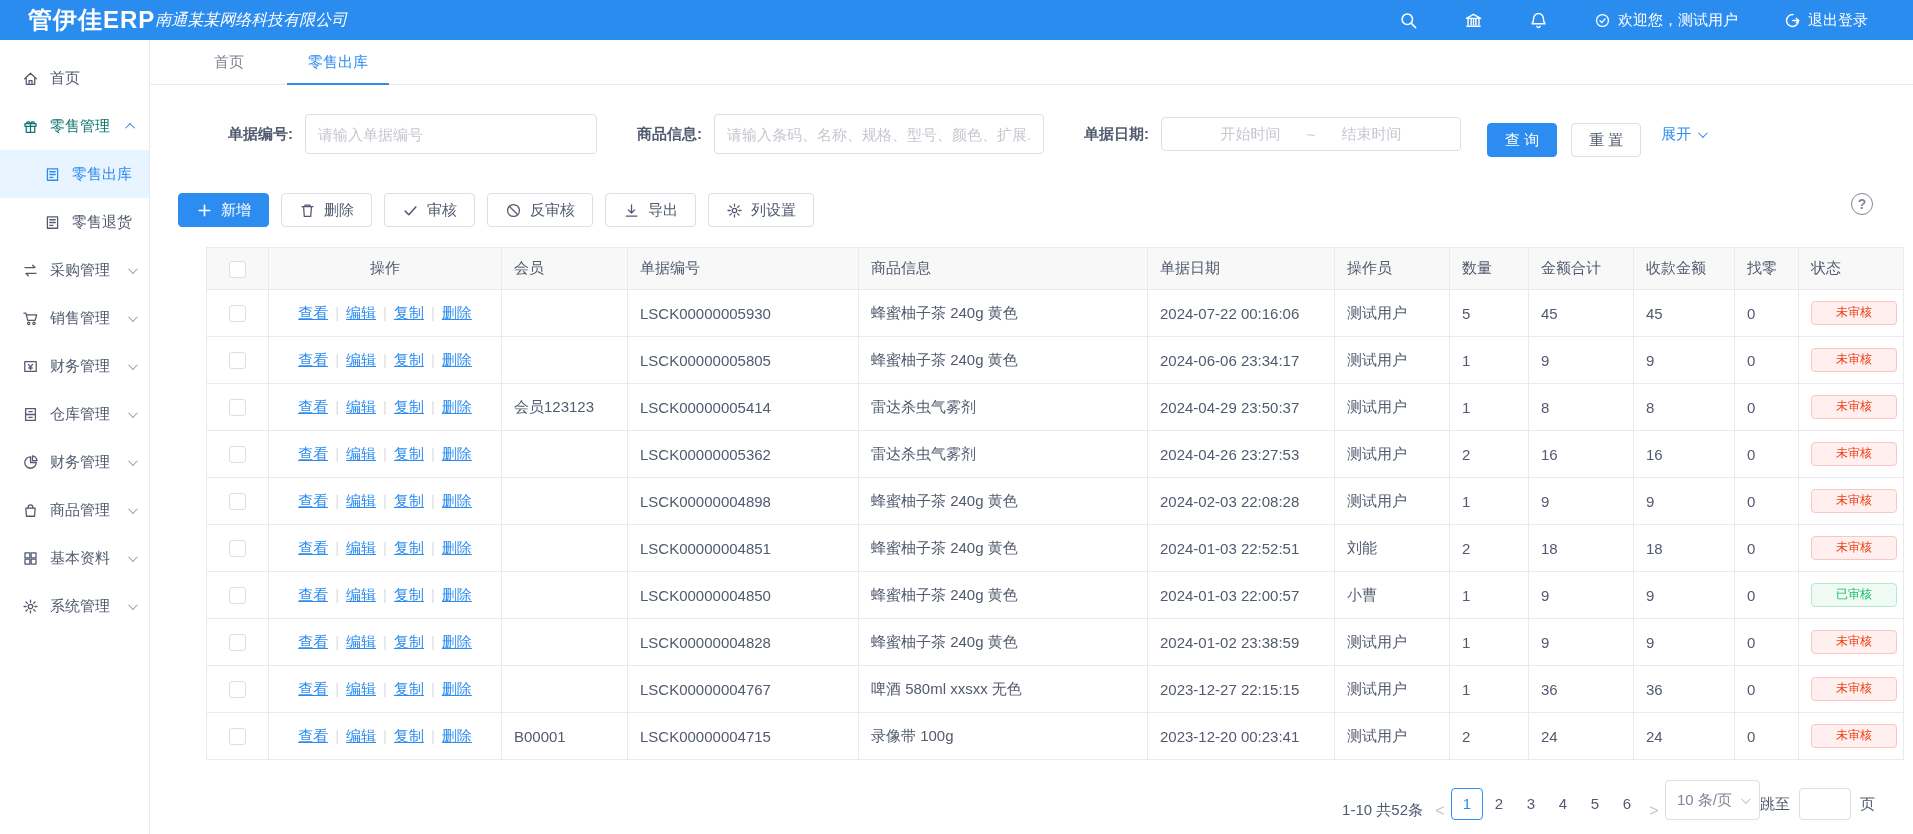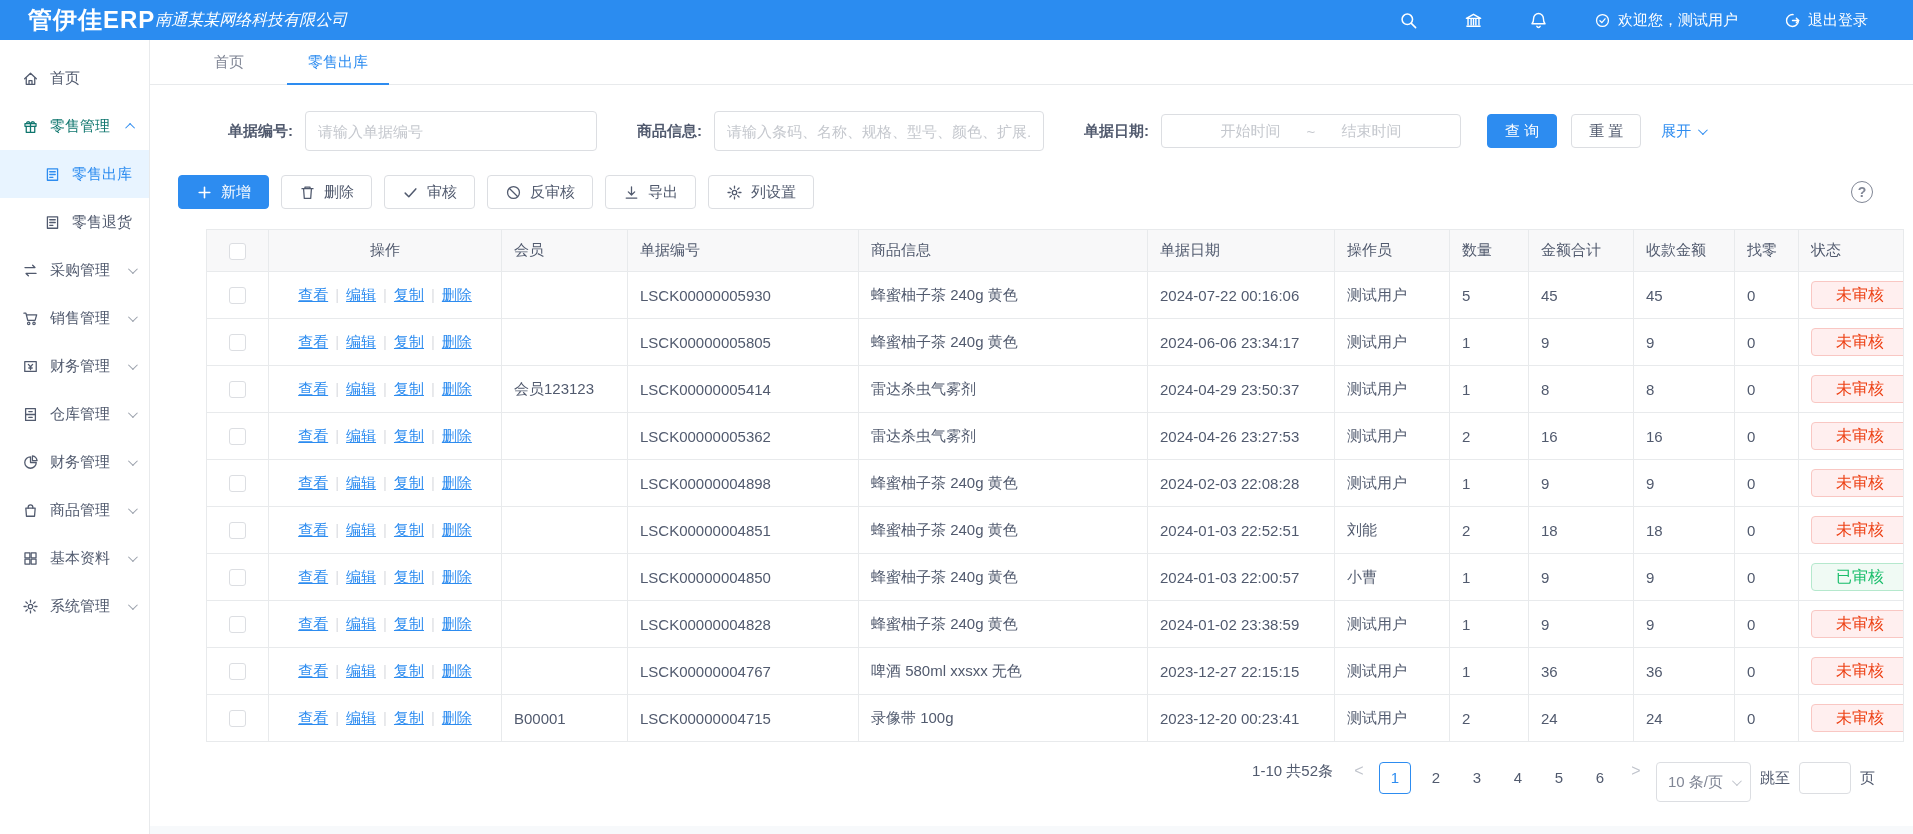--- a/index.html
+++ b/index.html
@@ -37,43 +37,43 @@
   .panel { background:#fff; padding:26px 0 24px 28px; }
 
   
   .filters { display:flex; align-items:center; padding-left:50px; }
   .filters label { font-weight:bold; margin-right:12px; white-space:nowrap; }
   .inp { height:40px; border:1px solid #dcdee2; border-radius:4px; padding:0 12px; font-size:15px; color:#515a6e; outline:none; font-family:inherit; background:#fff; }
   .inp::placeholder { color:#c5c8ce; }
   .w290 { width:292px; } .w330 { width:330px; }
   .fgap { margin-right:40px; display:flex; align-items:center; }
   .range { width:300px; height:34px; border:1px solid #dcdee2; border-radius:4px; display:flex; align-items:center; justify-content:center; gap:26px; color:#c5c8ce; cursor:text; }
-  .btn { height:34px; padding:0 17px; border:1px solid #dcdee2; background:#fff; border-radius:4px; font-size:15px; color:#515a6e; display:inline-flex; align-items:center; gap:8px; cursor:pointer; font-family:inherit; white-space:nowrap; }
+  .btn { height:34px; padding:0 17px; border:1px solid #dcdee2; background:#fff; border-radius:4px; font-size:15px; color:#515a6e; display:inline-flex; align-items:center; gap:8px; cursor:pointer; font-family:inherit; white-space:nowrap;margin-top:12px; }
   .btn.primary { background:#2d8cf0; border-color:#2d8cf0; color:#fff; }
   .expand { margin-left:20px; color:#2d8cf0; display:inline-flex; align-items:center; gap:7px; cursor:pointer; }
 
   
   .toolbar { margin-top:24px; display:flex; align-items:center; gap:12px; padding-right:40px; }
   .help { margin-left:auto; width:22px; height:22px; border:1.4px solid #808695; border-radius:50%; color:#808695; display:flex; align-items:center; justify-content:center; font-size:14px; font-weight:bold; cursor:pointer; }
 
   
   table { margin-top:20px; border-collapse:collapse; table-layout:fixed; width:1697px; font-size:15px;margin-left:28px; }
   th, td { border:1px solid #e8eaec; padding:0 12px; text-align:left; white-space:nowrap; overflow:hidden; }
   thead th { background:#f8f8f9; height:42px; font-weight:normal; color:#515a6e; }
   tbody td { height:47px; color:#515a6e; }
   .c-center { text-align:center; }
   .cbx { display:inline-block; width:17px; height:17px; border:1px solid #dcdee2; border-radius:3px; background:#fff; vertical-align:middle; cursor:pointer; }
   .links a { color:#2d8cf0; text-decoration:underline; cursor:pointer; }
   .links .sep { color:#dcdee2; margin:0 7px; }
-  .badge { display:inline-block; padding:3px 24px; border-radius:4px; font-size:16px; border:1px solid; line-height:1.3; }
+  .badge { display:inline-block; padding:3px 24px; border-radius:4px; font-size:12px; border:1px solid; line-height:1.3; }
   .badge.red { color:#ed4014; background:#ffefef; border-color:#f9c7c3; }
   .badge.green { color:#19be6b; background:#f0faf4; border-color:#b5e8cd; }
 
   
-  .pagination { margin-top:20px; width:1697px; display:flex; justify-content:flex-end; align-items:flex-start; gap:9px; color:#515a6e; }
+  .pagination { margin-top:20px; width:1697px; display:flex; justify-content:flex-end; align-items:flex-end; color:#515a6e; }
   .pg-summary { margin-right:6px; }
   .page { min-width:32px; height:32px; line-height:30px; text-align:center; border-radius:4px; cursor:pointer; border:1px solid transparent; }
   .page.active { border-color:#2d8cf0; color:#2d8cf0; background:#fff; }
   .pg-arrow { color:#c0c4cc; width:22px; text-align:center; cursor:pointer; font-size:16px; }
   .size-sel { height:40px; border:1px solid #dcdee2; border-radius:4px; padding:0 11px; display:flex; align-items:center; gap:9px; color:#808695; cursor:pointer; }
   .size-sel .chev { border-color:#c0c4cc; }
   .jump { display:flex; align-items:center; gap:9px; }
   .jump input { width:52px; height:32px; border:1px solid #dcdee2; border-radius:4px; outline:none; padding:0 6px; font-size:15px; font-family:inherit; }
 </style>
 </head>

